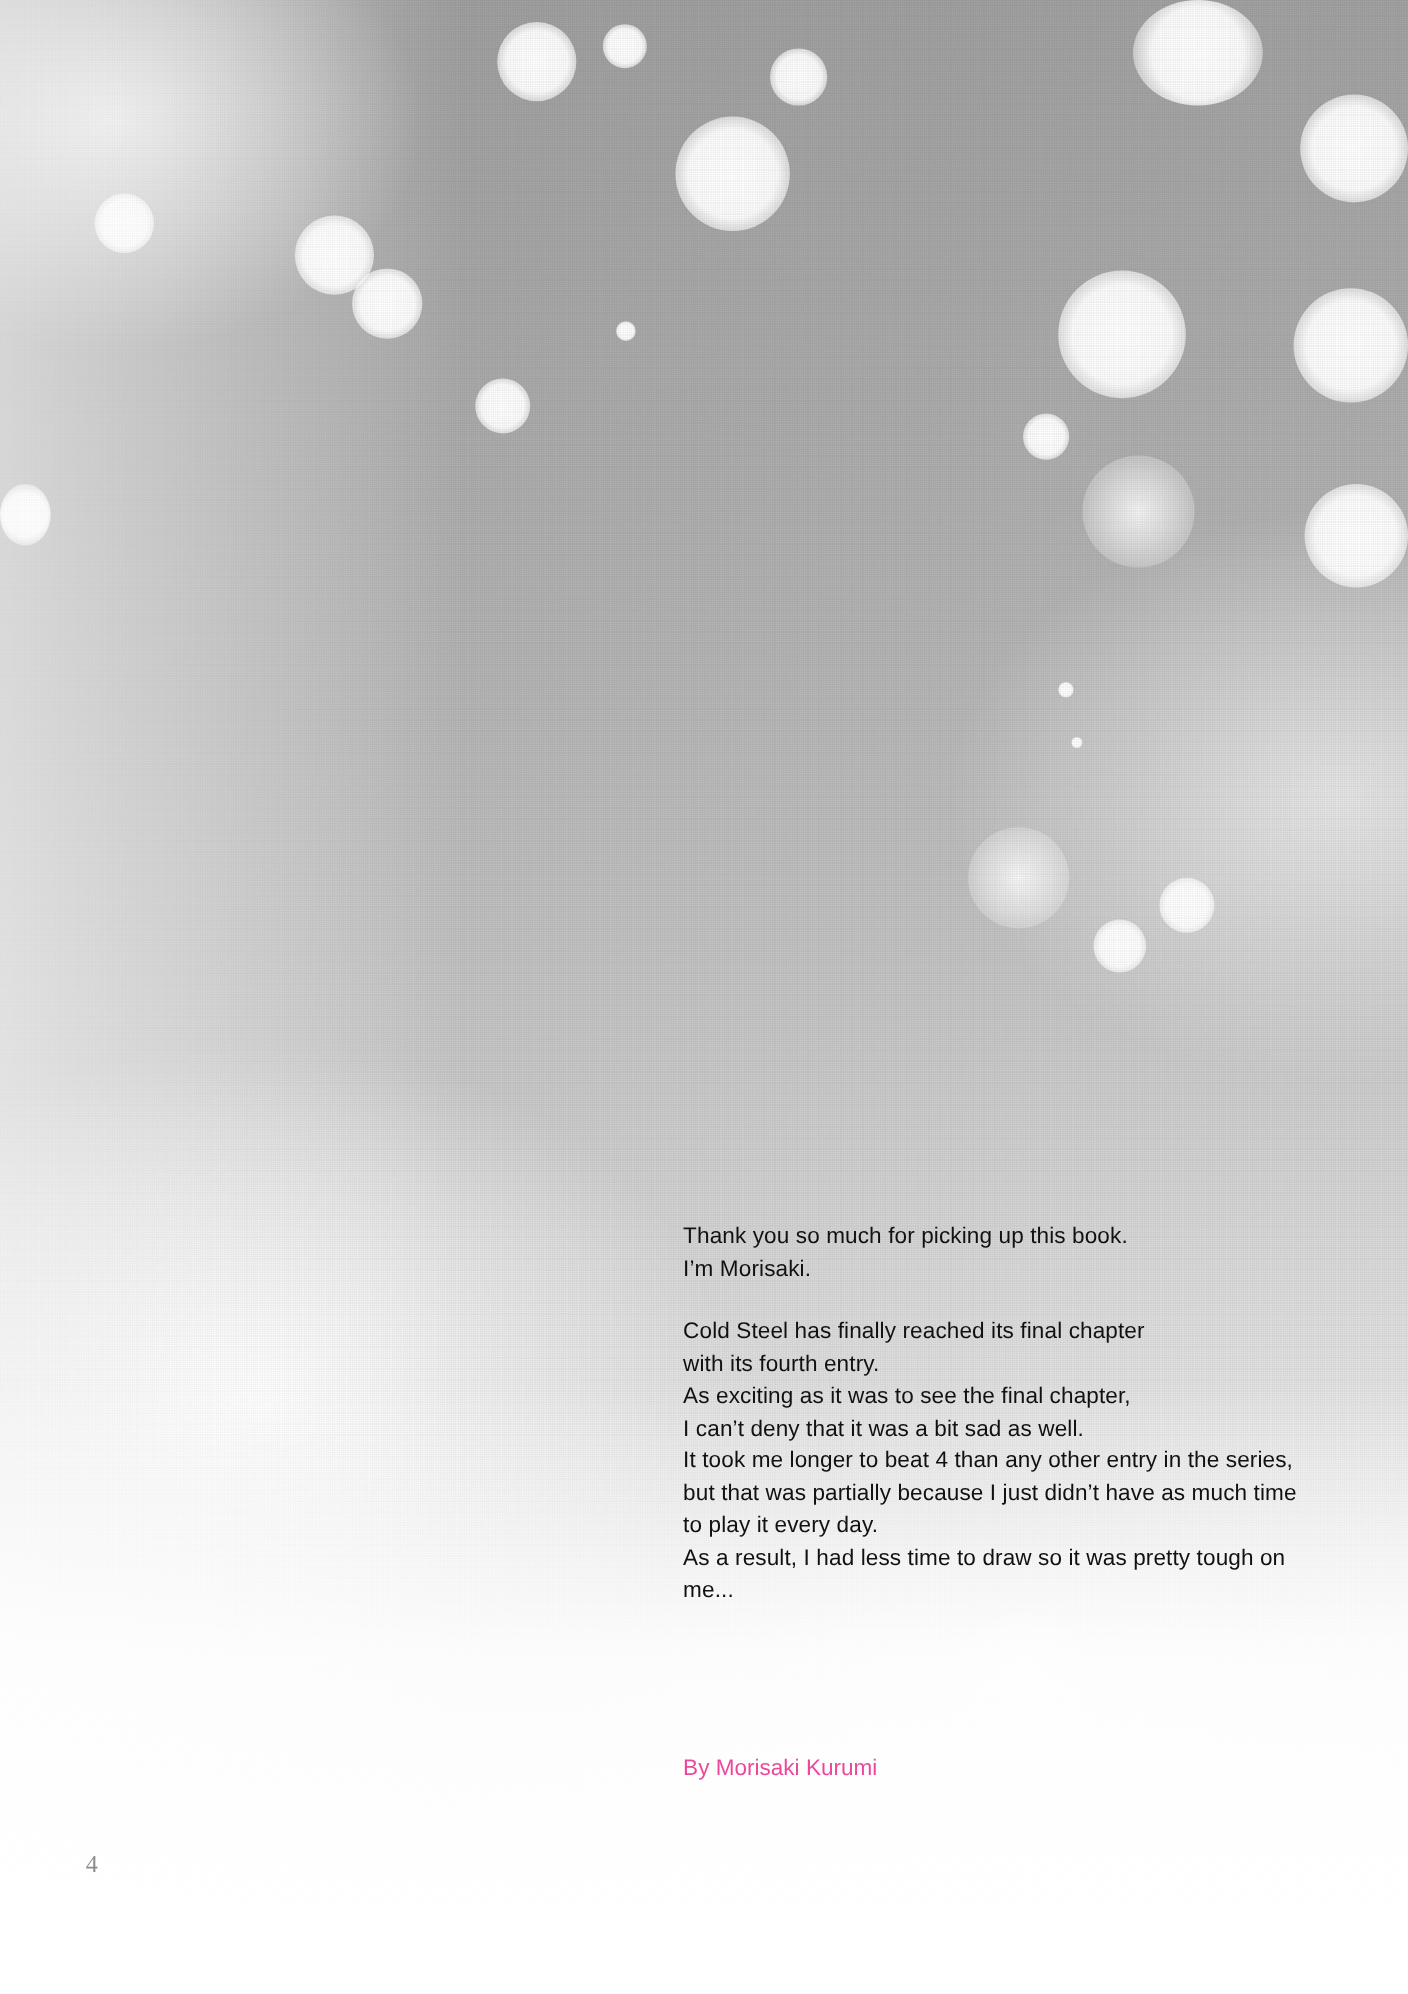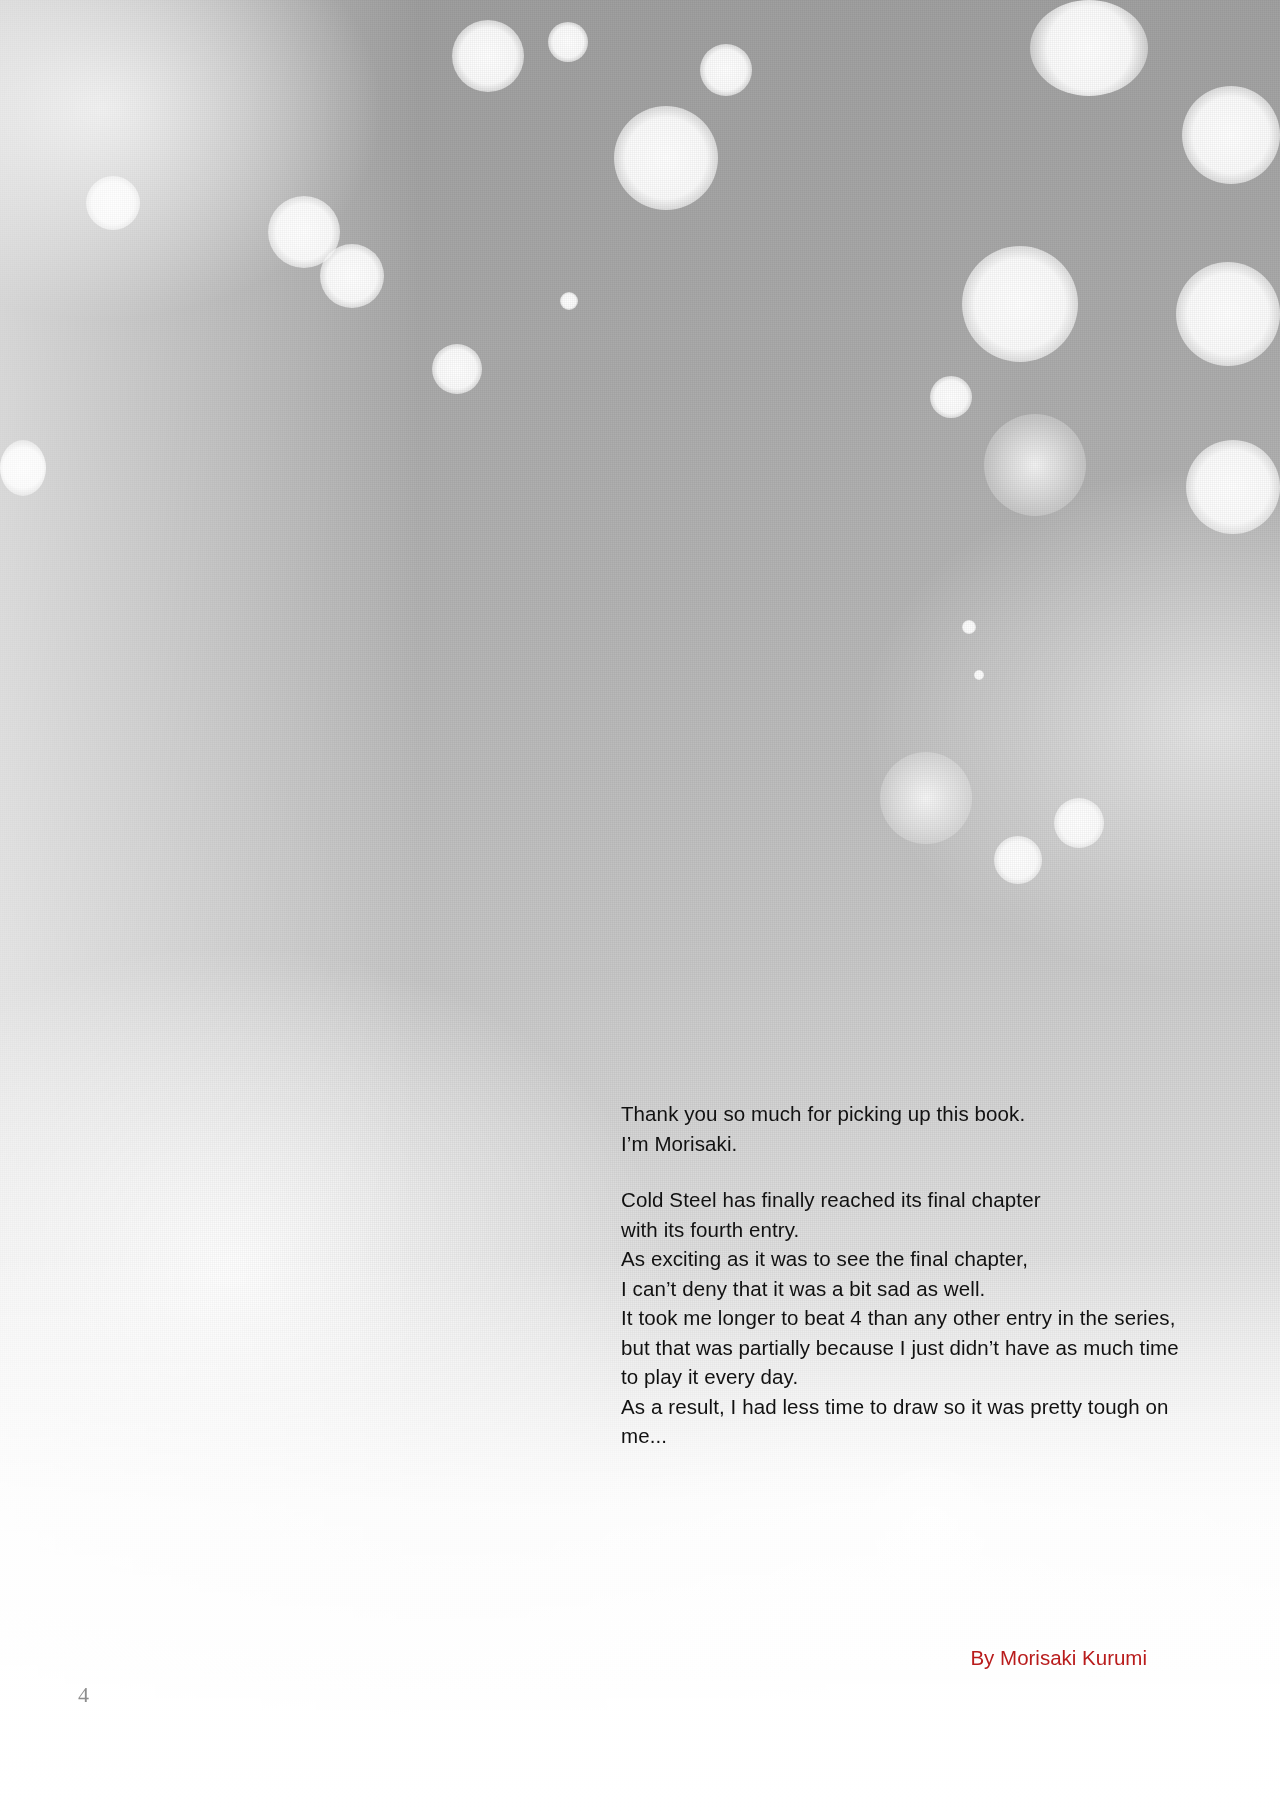--- a/index.html
+++ b/index.html
@@ -70,31 +70,31 @@
     position: absolute;
     left: 621px;
     top: 1095px;
     width: 560px;
     color: #111111;
     font-size: 20.5px;
     line-height: 29.5px;
     letter-spacing: 0.1px;
   }
   .afterword p {
-    margin: 4px 0 27px 0;
+    margin: 14px 0 27px 0;
     white-space: pre-line;
   }
   .afterword p:last-of-type { margin-bottom: 0; }
   .signature {
     position: absolute;
     left: 621px;
-    top: 1644px;
+    top: 1594px;
     width: 560px;
-    text-align: right;
-    color: #b91c1c;
+    text-align: left;
+    color: #ec4899;
     font-size: 20.5px;
     line-height: 28px;
     padding-right: 34px;
     box-sizing: border-box;
   }
   .page-number {
     position: absolute;
     left: 78px;
     top: 1682px;
     color: #8d8d8d;

